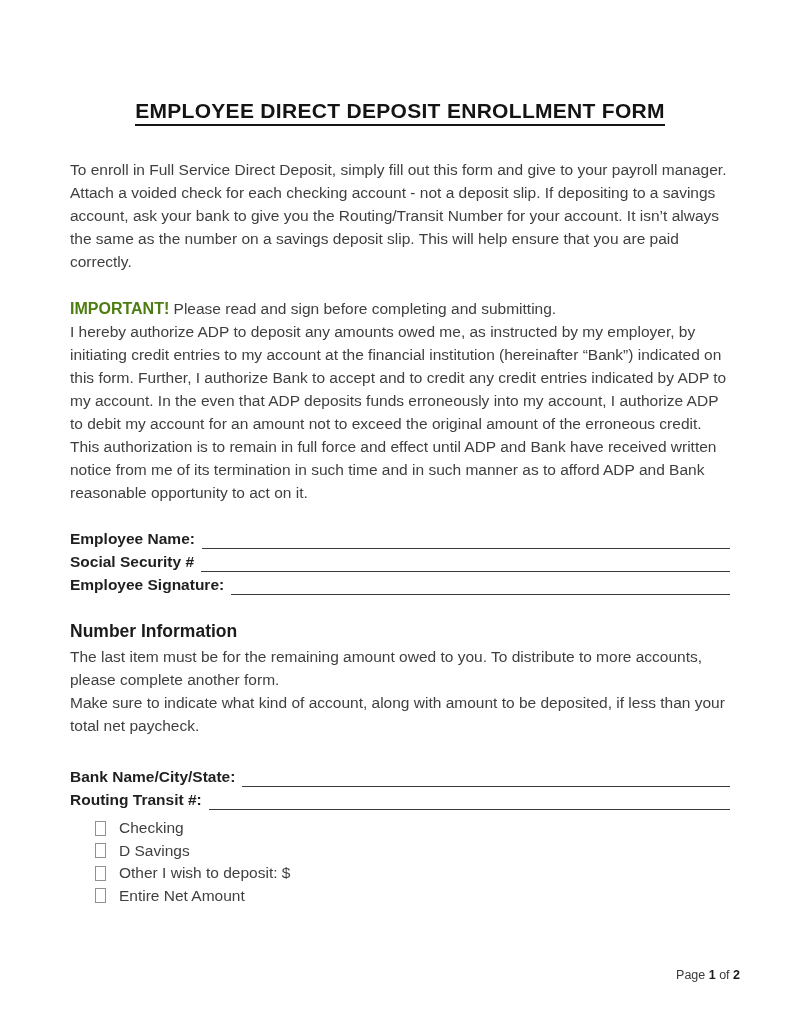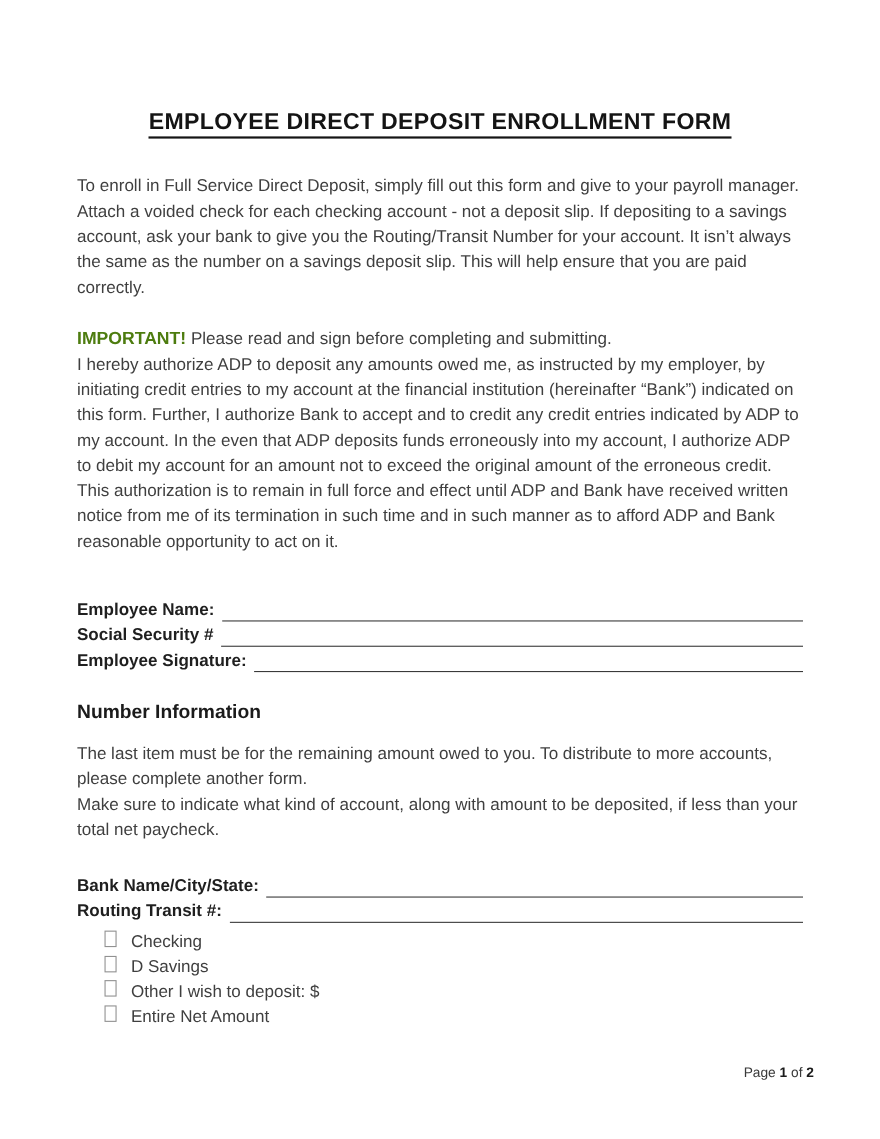--- a/index.html
+++ b/index.html
@@ -33,21 +33,21 @@
     line-height: 23px;
     color: #3f3f3f;
   }
   .intro { margin-top: 32px; }
   .important-block { margin-top: 24px; }
   .important-label {
     font-weight: bold;
     color: #4d7c0f;
     font-size: 16px;
   }
-  .sig-fields { margin-top: 38px; }
+  .sig-fields { margin-top: 22px; }
   .field-row {
     display: flex;
     align-items: flex-end;
     height: 23px;
   }
   .field-label {
     font-size: 15.5px;
     font-weight: bold;
     color: #1f1f1f;
     white-space: nowrap;
@@ -59,26 +59,26 @@
     border-bottom: 1.4px solid #3a3a3a;
     height: 20px;
     cursor: text;
   }
   .section-heading {
     margin-top: 26px;
     font-size: 17.5px;
     font-weight: bold;
     color: #1b1b1b;
   }
-  .account-notes { margin-top: 16px; }
+  .account-notes { margin-top: 3px; }
   .bank-fields { margin-top: 27px; }
   .options { margin-top: 7px; margin-left: 25px; }
   .option-row {
     display: flex;
-    align-items: flex-start;
+    align-items: center;
     height: 22.5px;
   }
   .checkbox {
     width: 11px;
     height: 15px;
     border: 1.5px solid #919191;
     background: #ffffff;
     margin-right: 13px;
     flex: 0 0 auto;
     cursor: pointer;

